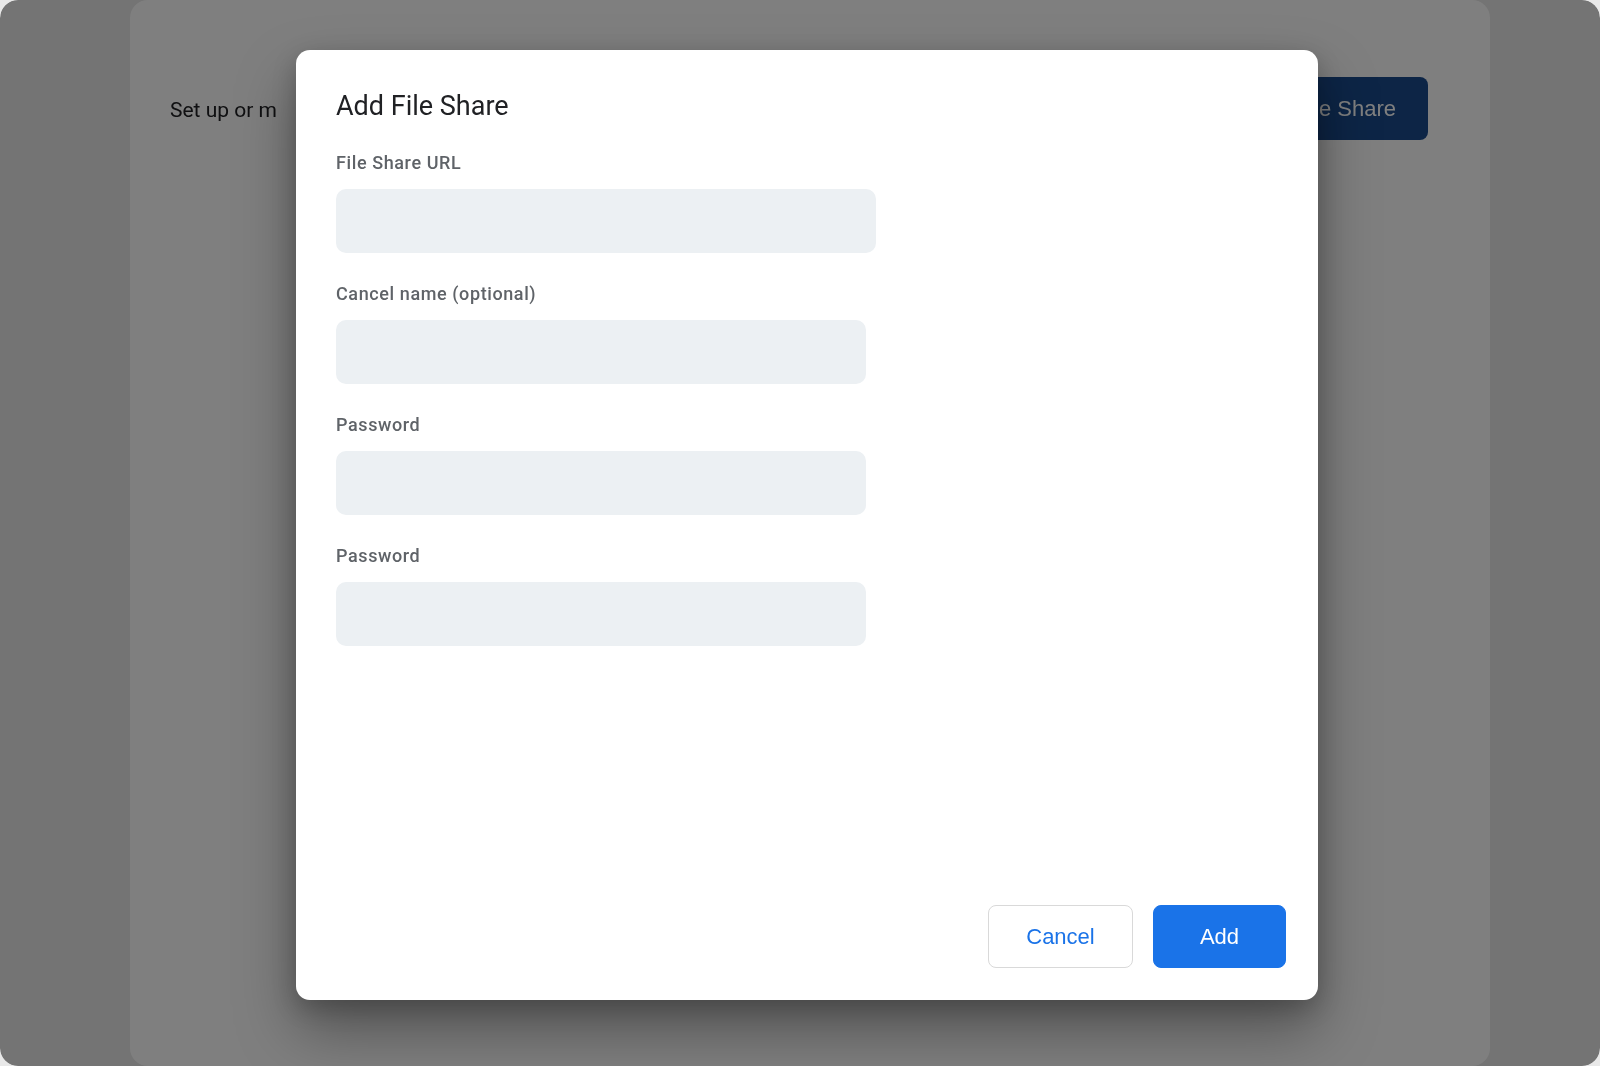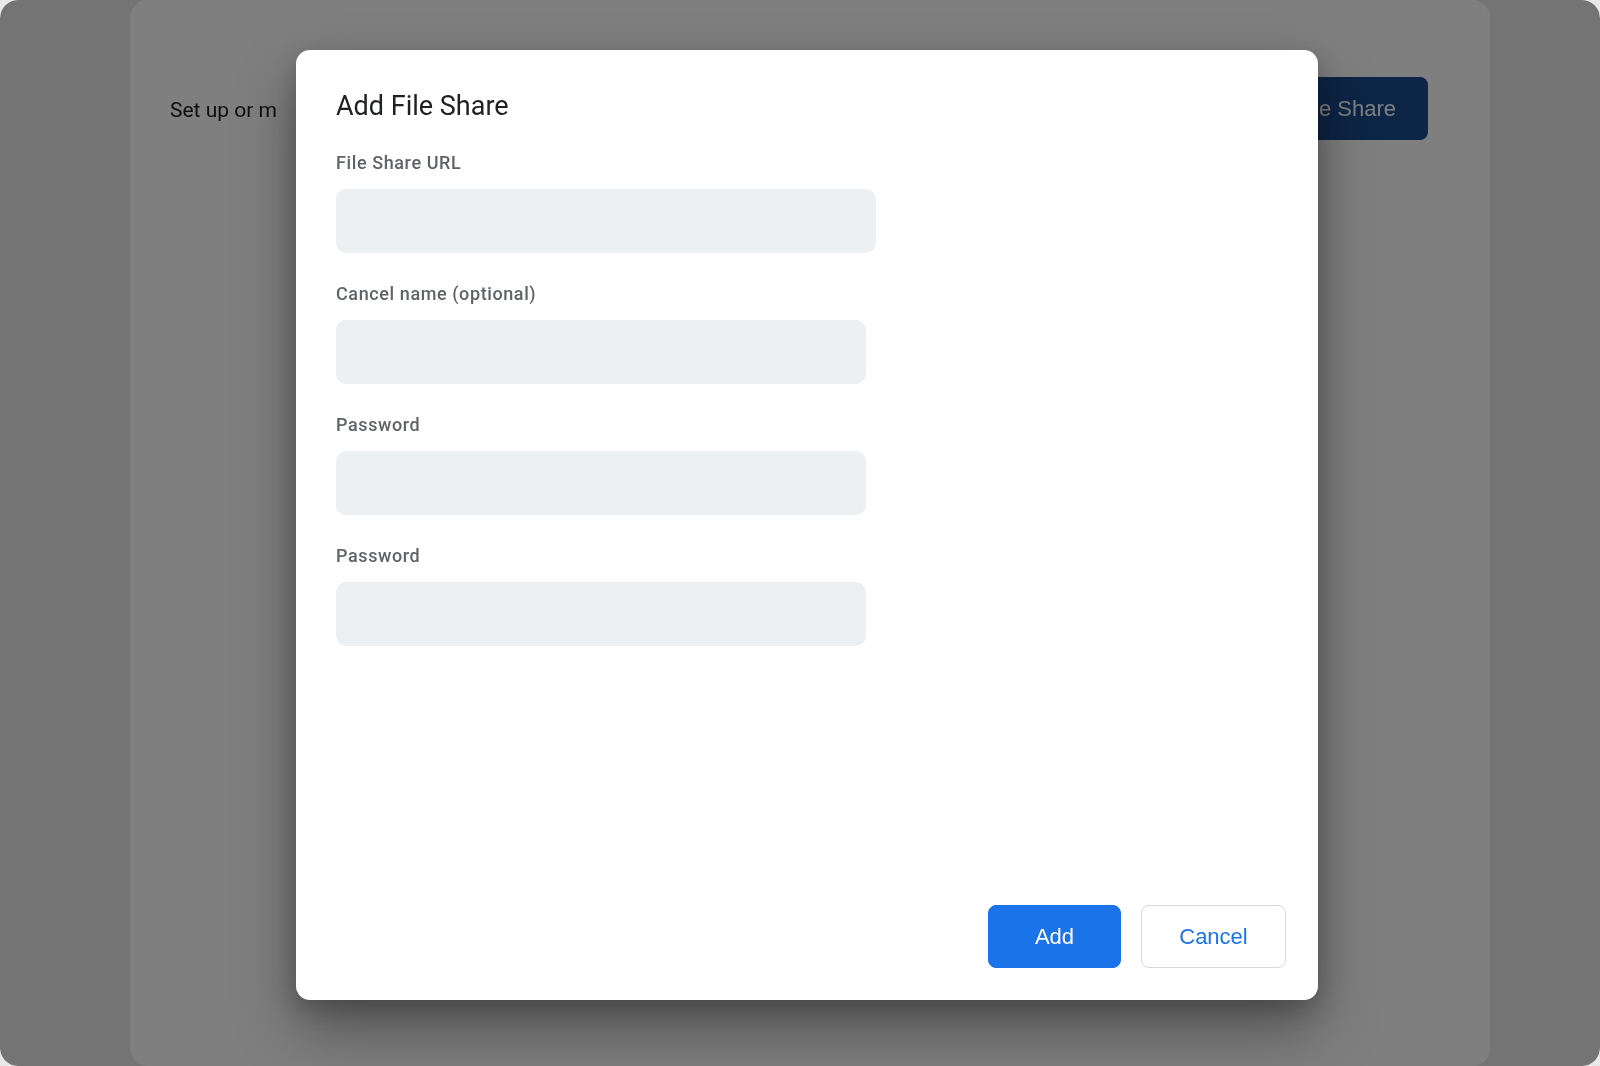--- a/index.html
+++ b/index.html
@@ -171,18 +171,18 @@
         <input class="form-input narrow" type="text" value="" style="">
       </div>
 
       <div class="form-field">
         <label class="form-label">Password</label>
         <input class="form-input narrow" type="password" value="" style="">
       </div>
     </div>
 
     <div class="dialog-footer">
+      <button class="btn btn-cancel">Cancel</button>
       <button class="btn btn-add">Add</button>
-      <button class="btn btn-cancel">Cancel</button>
     </div>
   </div>
 
 </div>
 
 </body></html>

